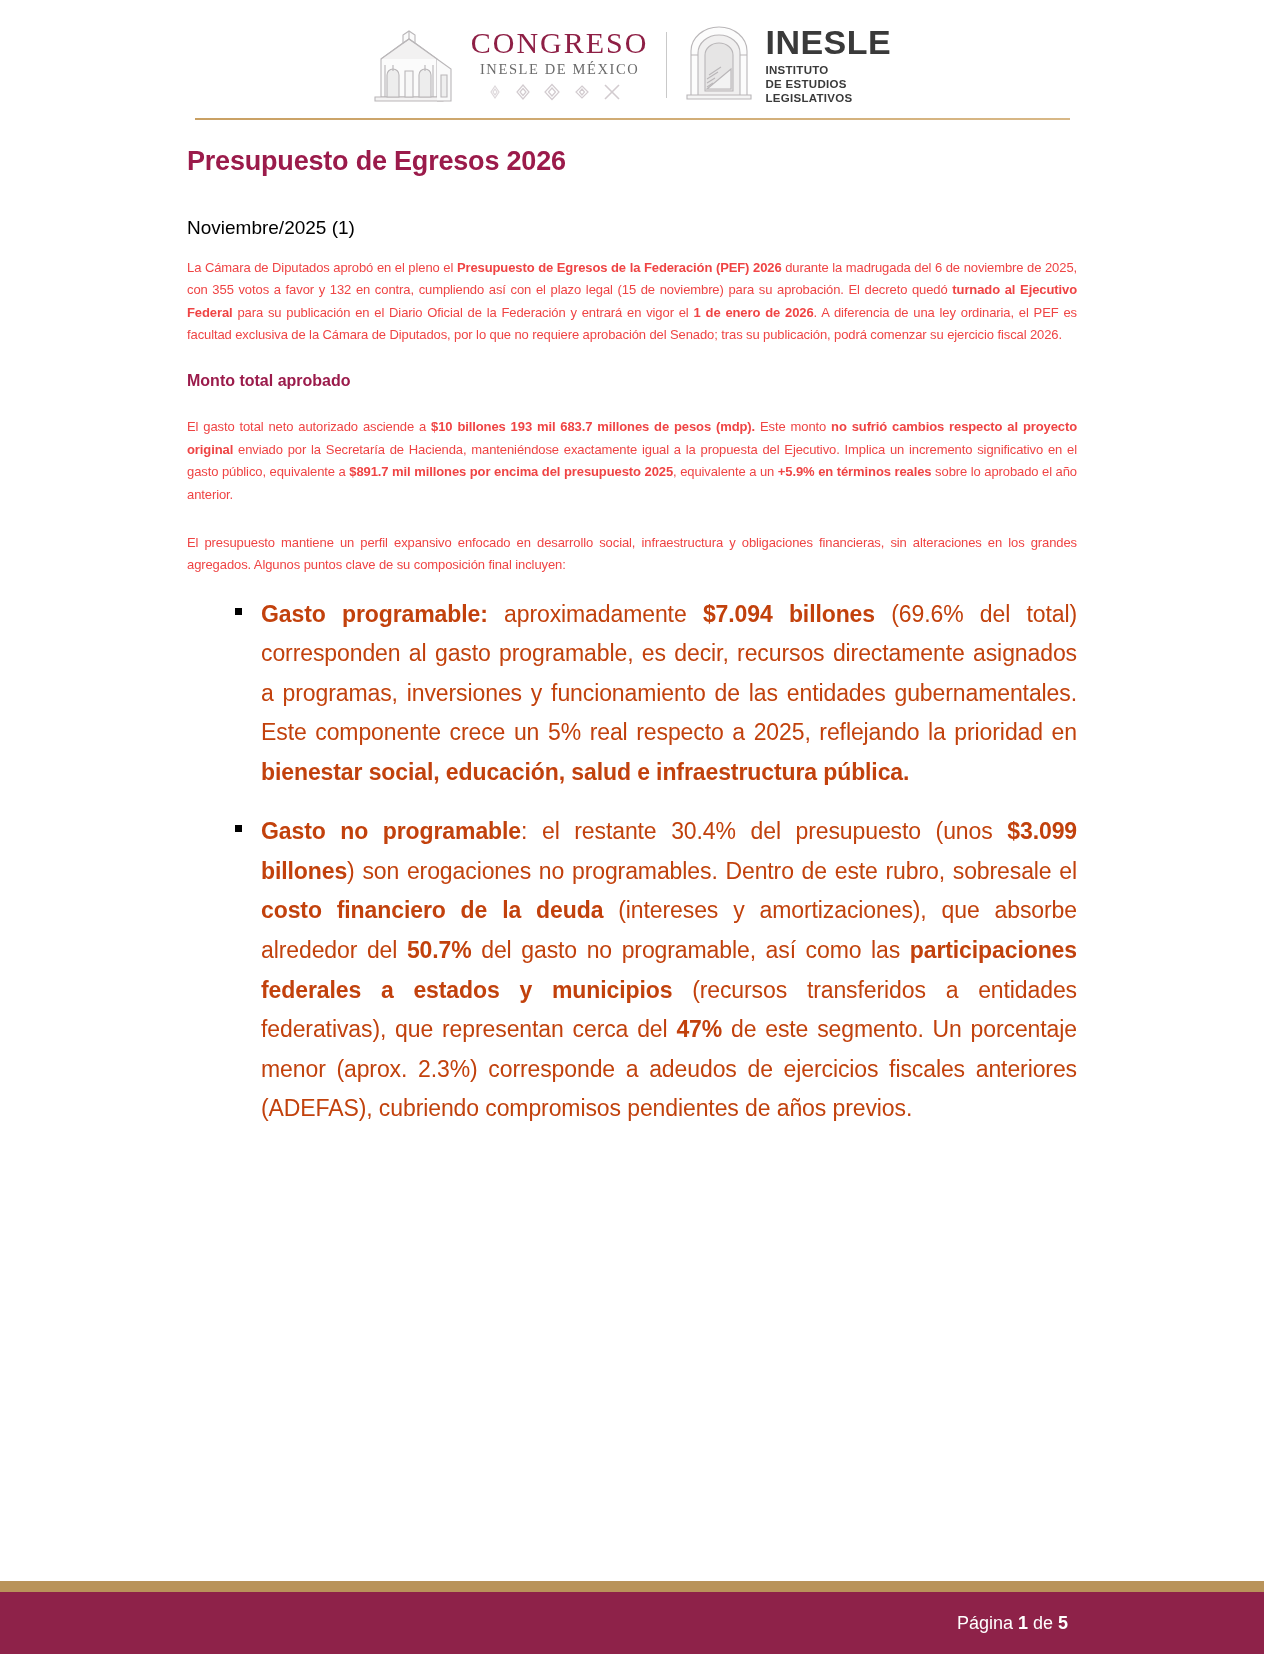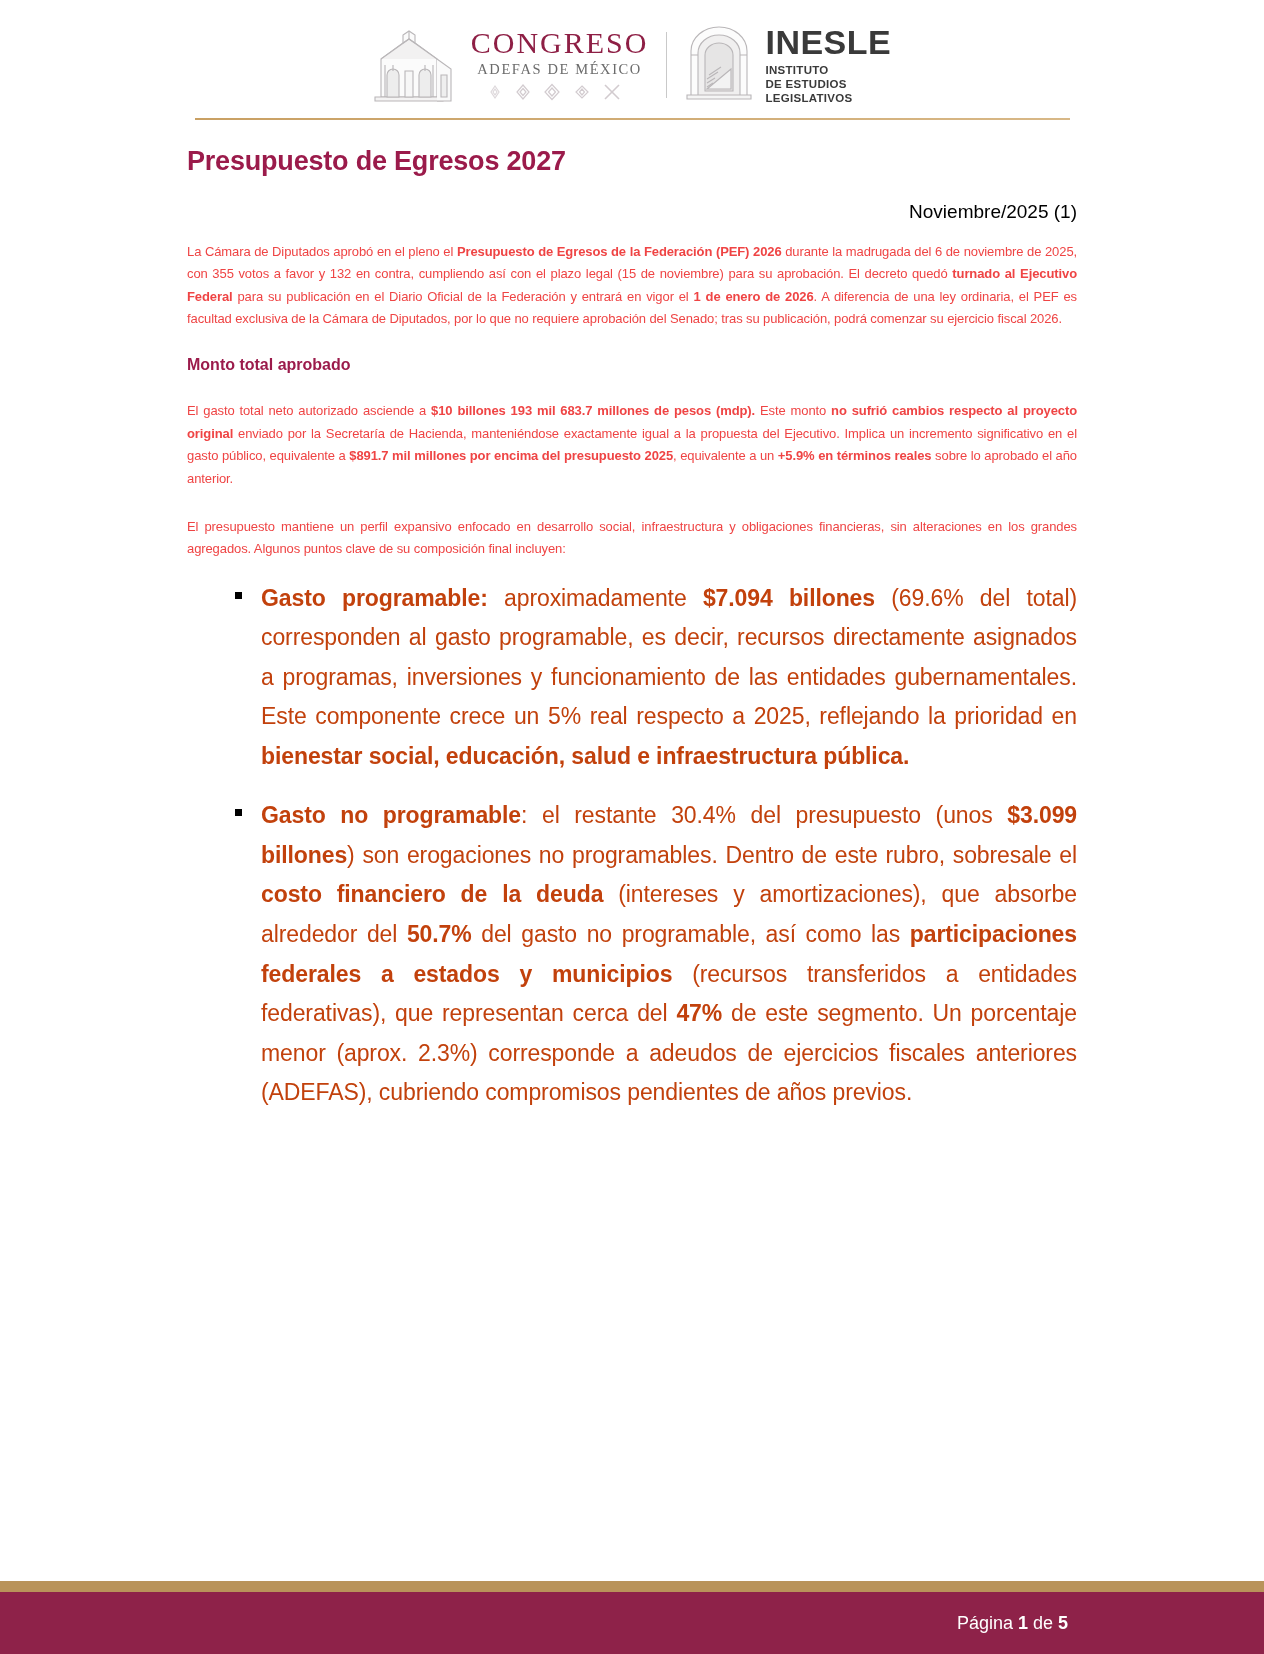--- a/index.html
+++ b/index.html
@@ -114,24 +114,24 @@
     padding-top: 26px;
   }
   h1.doc-title {
     color: #9b1b4b;
     font-size: 27px;
     font-weight: bold;
     margin: 0;
     letter-spacing: -0.2px;
   }
   .date-line {
-    text-align: right;
+    text-align: left;
     font-size: 19px;
     color: #000;
-    margin-top: 24px;
+    margin-top: 40px;
   }
   p.body-text {
     font-size: 13px;
     line-height: 1.72;
     color: #ef4444;
     text-align: justify;
     margin: 18px 0 0 0;
     letter-spacing: -0.1px;
   }
   p.body-text.tight { margin-top: 26px; }
@@ -213,21 +213,21 @@
               <path d="M46 72 L46 50 A6 6 0 0 1 58 50 L58 72 Z" fill="#ededed"></path>
               <path d="M32 72 L32 46 L40 46 L40 72 Z" fill="#f7f7f7"></path>
               <path d="M12 40 L12 72 M20 40 L20 46 M52 40 L52 46 M60 40 L60 72"></path>
               <path d="M64 34 L78 44 L78 76 L64 76" fill="#fafafa"></path>
               <path d="M68 50 L74 50 L74 72 L68 72 Z" fill="#efefef"></path>
             </g>
           </svg>
         </span>
         <div class="congreso-words">
           <div class="congreso-main">CONGRESO</div>
-          <div class="congreso-sub">ADEFAS DE MÉXICO</div>
+          <div class="congreso-sub">INESLE DE MÉXICO</div>
           <div class="congreso-glyphs">
             <svg width="150" height="20" viewBox="0 0 150 20" aria-hidden="true">
               <g stroke="#d2cbcf" fill="none" stroke-width="1.2">
                 <g opacity="0.75">
                   <path d="M10 4 L14 10 L10 16 L6 10 Z"></path>
                   <path d="M10 7 L12 10 L10 13 L8 10 Z"></path>
                 </g>
                 <g>
                   <path d="M38 3 L44 10 L38 17 L32 10 Z"></path>
                   <path d="M38 6.5 L41 10 L38 13.5 L35 10 Z"></path>
@@ -276,21 +276,21 @@
         </div>
       </div>
 
     </div>
   </div>
 
   <div class="rule-gold"></div>
 
   <div class="content">
 
-    <h1 class="doc-title">Presupuesto de Egresos 2027</h1>
+    <h1 class="doc-title">Presupuesto de Egresos 2026</h1>
 
     <div class="date-line">Noviembre/2025 (1)</div>
 
     <p class="body-text"><span>La Cámara de Diputados aprobó en el pleno el </span><b>Presupuesto de Egresos de la Federación (PEF) 2026</b><span> durante la madrugada del 6 de noviembre de 2025, con 355 votos a favor y 132 en contra, cumpliendo así con el plazo legal (15 de noviembre) para su aprobación. El decreto quedó </span><b>turnado al Ejecutivo Federal</b><span> para su publicación en el Diario Oficial de la Federación y entrará en vigor el </span><b>1 de enero de 2026</b><span>. A diferencia de una ley ordinaria, el PEF es facultad exclusiva de la Cámara de Diputados, por lo que no requiere aprobación del Senado; tras su publicación, podrá comenzar su ejercicio fiscal 2026.</span></p>
 
     <h2 class="section">Monto total aprobado</h2>
 
     <p class="body-text tight"><span>El gasto total neto autorizado asciende a </span><b>$10 billones 193 mil 683.7 millones de pesos (mdp).</b><span> Este monto </span><b>no sufrió cambios respecto al proyecto original</b><span> enviado por la Secretaría de Hacienda, manteniéndose exactamente igual a la propuesta del Ejecutivo. Implica un incremento significativo en el gasto público, equivalente a </span><b>$891.7 mil millones por encima del presupuesto 2025</b><span>, equivalente a un </span><b>+5.9% en términos reales</b><span> sobre lo aprobado el año anterior.</span></p>
 
 

